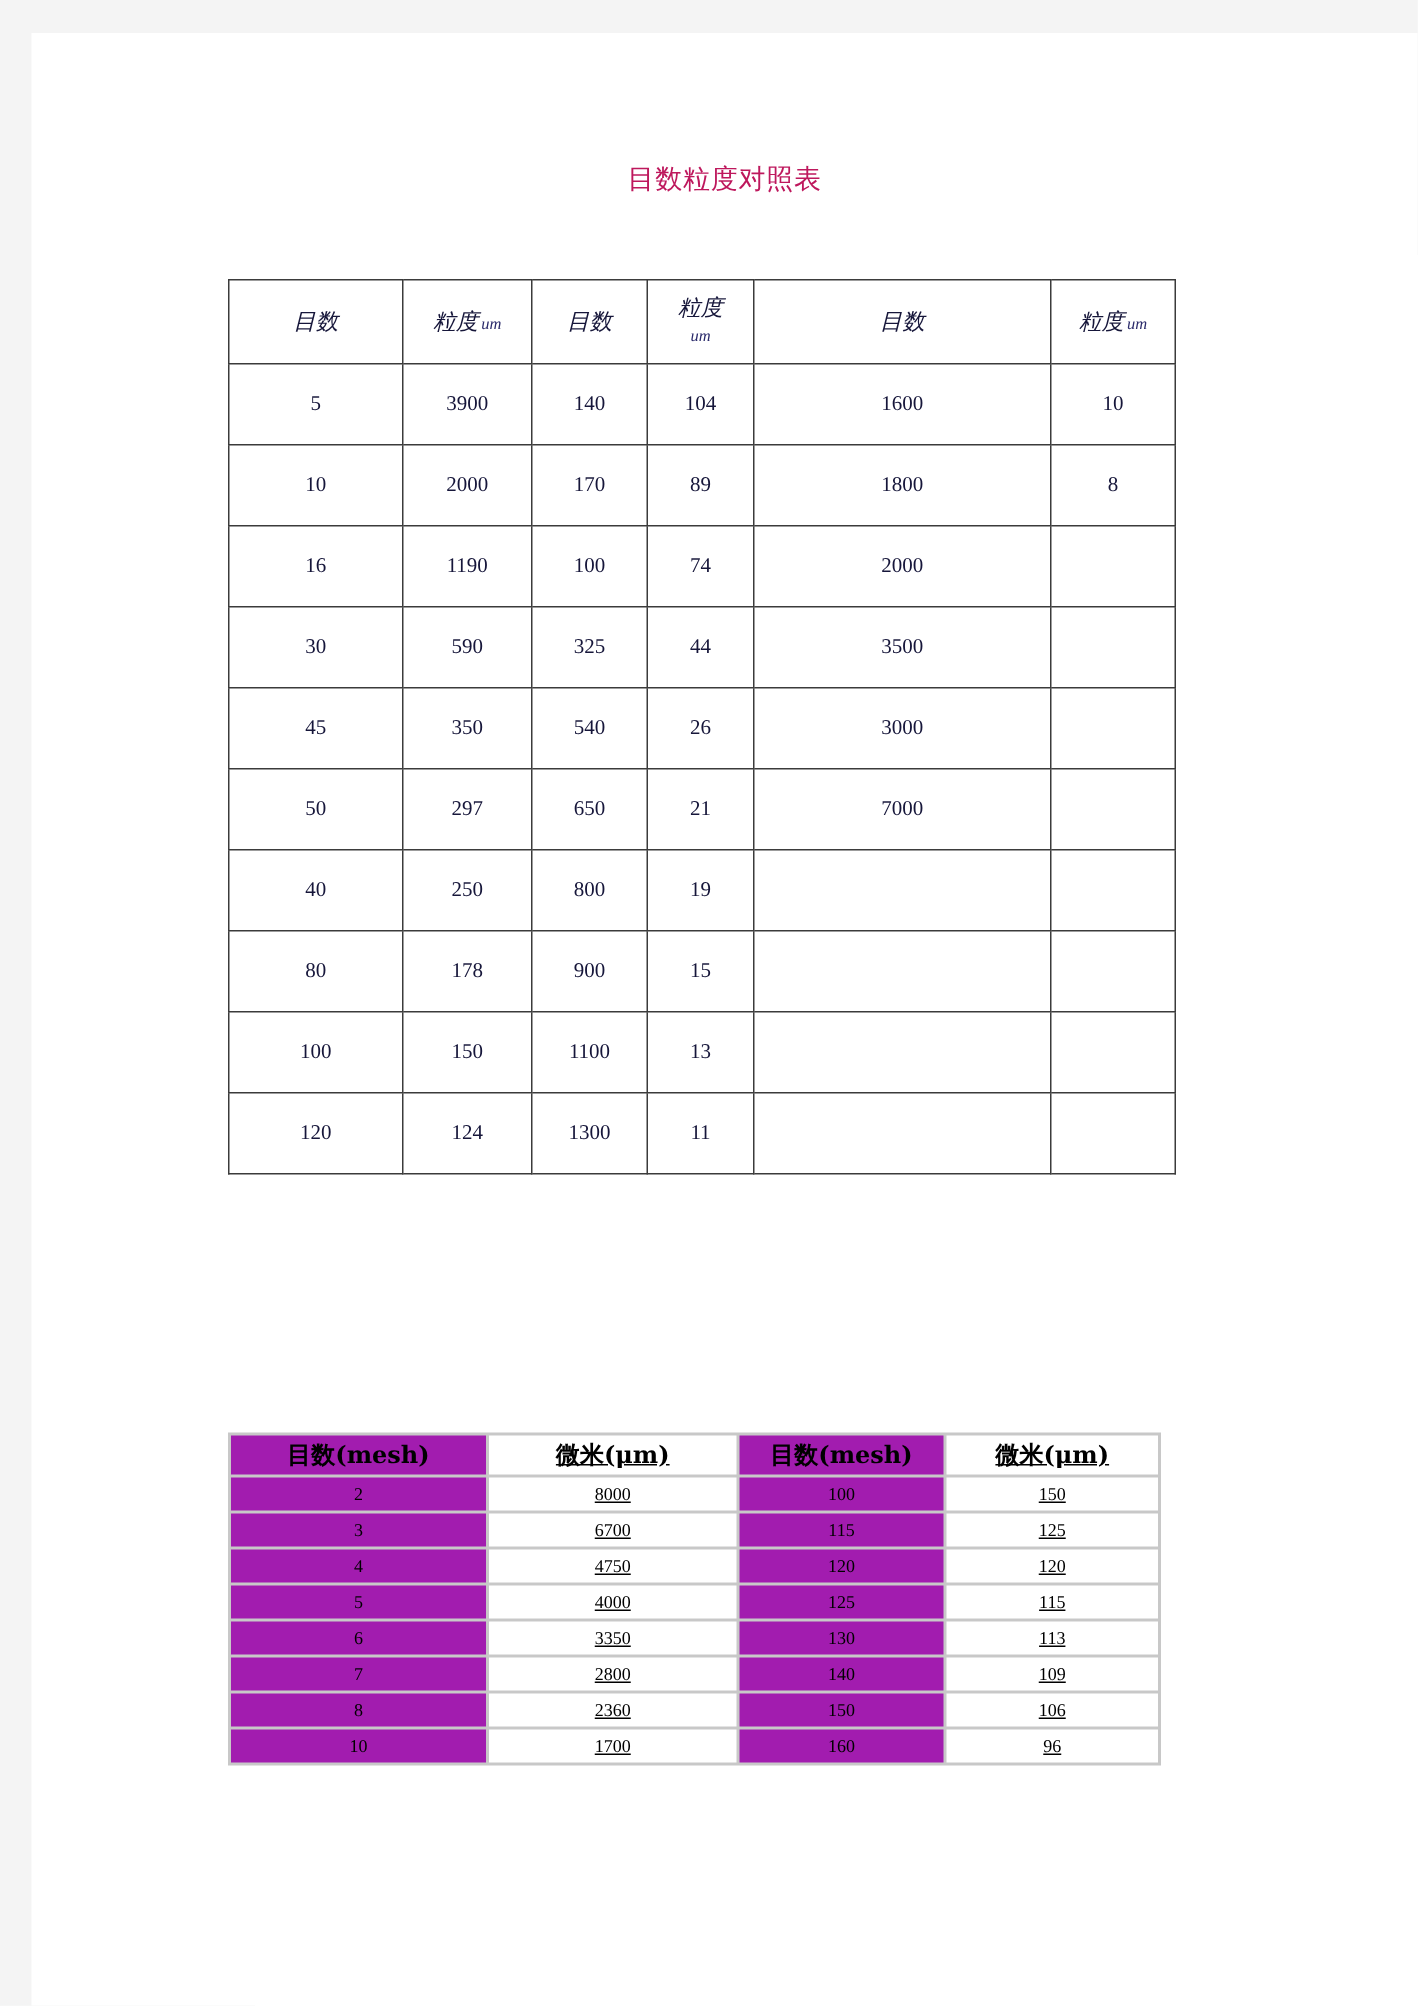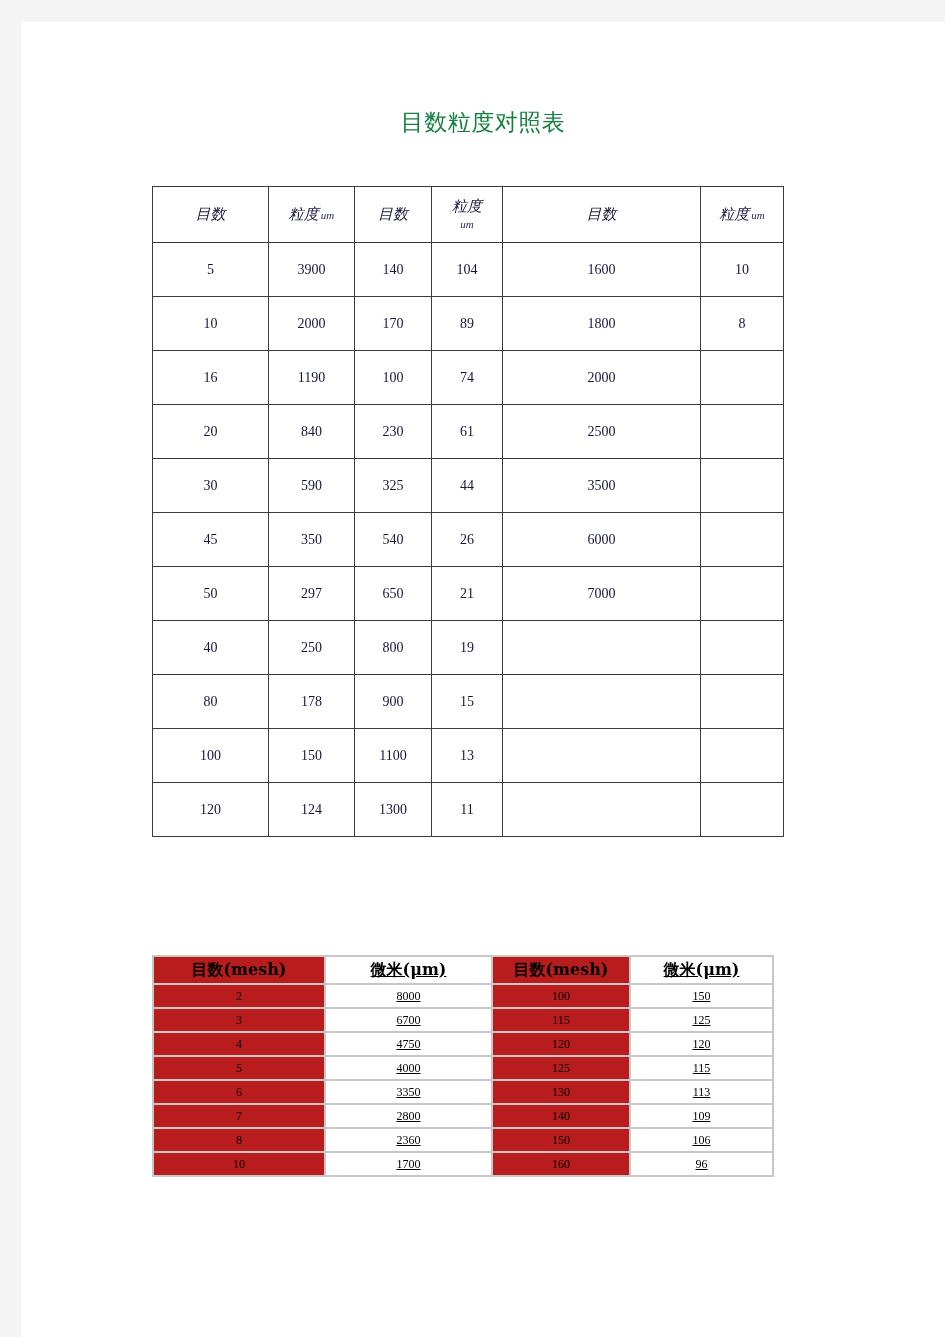--- a/index.html
+++ b/index.html
@@ -22,22 +22,22 @@
     height: 1315px;
     background: #ffffff;
   }
 
   .doc-title {
     position: absolute;
     left: 0;
     top: 85px;
     width: 924px;
     text-align: center;
-    font-size: 23px;
-    color: #15803d;
+    font-size: 18px;
+    color: #be185d;
     letter-spacing: 0.5px;
     font-family: "DejaVu Serif", "Liberation Serif", serif;
   }
 
   
   .main-table {
     position: absolute;
     left: 131px;
     top: 164px;
     width: 613px;
@@ -104,21 +104,21 @@
     height: 24px;
     font-size: 16px;
     font-weight: bold;
     font-family: "DejaVu Serif", "Liberation Serif", serif;
   }
   .color-table .k0 { width: 168px; }
   .color-table .k1 { width: 163px; }
   .color-table .k2 { width: 134px; }
   .color-table .k3 { width: 139px; }
 
-  .cell-teal { background: #b91c1c; margin-left: 31px; }
+  .cell-teal { background: #a21caf; margin-left: 31px; }
   .cell-blue { background: #ffffff; text-decoration: underline; }
 </style>
 </head>
 <body>
 
 <div class="page">
 
   <div class="doc-title">目数粒度对照表</div>
 
   <table class="main-table">
@@ -150,41 +150,33 @@
       </tr>
       <tr>
         <td class="c0">16</td>
         <td class="c1">1190</td>
         <td class="c2">100</td>
         <td class="c3">74</td>
         <td class="c4">2000</td>
         <td class="c5"></td>
       </tr>
       <tr>
-        <td class="c0">20</td>
-        <td class="c1">840</td>
-        <td class="c2">230</td>
-        <td class="c3">61</td>
-        <td class="c4">2500</td>
-        <td class="c5"></td>
-      </tr>
-      <tr>
         <td class="c0">30</td>
         <td class="c1">590</td>
         <td class="c2">325</td>
         <td class="c3">44</td>
         <td class="c4">3500</td>
         <td class="c5"></td>
       </tr>
       <tr>
         <td class="c0">45</td>
         <td class="c1">350</td>
         <td class="c2">540</td>
         <td class="c3">26</td>
-        <td class="c4">6000</td>
+        <td class="c4">3000</td>
         <td class="c5"></td>
       </tr>
       <tr>
         <td class="c0">50</td>
         <td class="c1">297</td>
         <td class="c2">650</td>
         <td class="c3">21</td>
         <td class="c4">7000</td>
         <td class="c5"></td>
       </tr>

